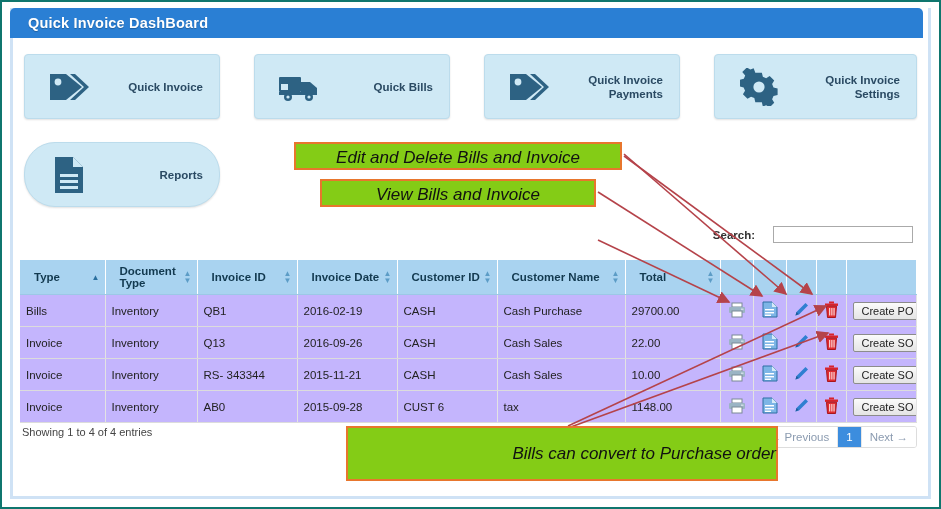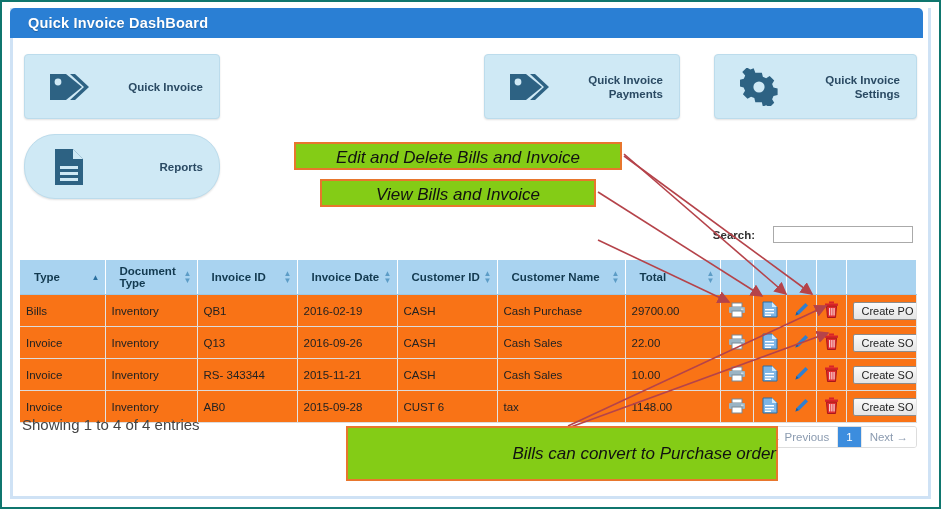--- a/index.html
+++ b/index.html
@@ -51,21 +51,21 @@
   }
   .tile .tile-label{
     flex:1; text-align:right; padding-right:16px;
     font-size:11.5px; font-weight:bold; color:#2a4a63; line-height:14px;
     white-space:pre-line;
   }
   #tile-quick-invoice   { left:22px;  top:52px;  width:196px; height:65px; }
   #tile-quick-bills     { left:252px; top:52px;  width:196px; height:65px; }
   #tile-quick-payments  { left:482px; top:52px;  width:196px; height:65px; }
   #tile-quick-settings  { left:712px; top:52px;  width:203px; height:65px; }
-  #tile-reports         { left:22px;  top:132px; width:196px; height:65px;border-radius:31px; }
+  #tile-reports         { left:22px;  top:140px; width:196px; height:65px;border-radius:31px; }
 
   
   .anno{
     position:absolute;
     background:#84cc16;
     border:2px solid #e8762d;
     display:flex; align-items:flex-end; justify-content:center;
     font-size:17px; color:#111; font-weight:normal;
     z-index:40;
     line-height:20px;
@@ -112,21 +112,21 @@
   }
   #data-table thead th .sort{
     position:absolute; right:5px; top:50%; transform:translateY(-50%);
     font-size:8px; color:#5c9cc6; line-height:7px;
   }
   #data-table thead th .sort.asc{ color:#2a6f9e; }
   #data-table tbody td{
     padding:6px 6px;
     border-right:1px solid #e3e3e3;
     border-bottom:1px solid #dcdcdc;
-    background:#f97316;
+    background:#c4b5fd;
     height:28px;
     vertical-align:middle;
     white-space:nowrap;
     overflow:hidden;
   }
   #data-table tbody tr:first-child td{ border-top:none; }
   td.act{ text-align:center; padding:2px; }
   .btn-create{
     display:inline-block;
     border:1px solid #8c8c8c;
@@ -138,22 +138,22 @@
     white-space:nowrap;
   }
   
   .c-type{width:85px;} .c-doc{width:92px;} .c-inv{width:100px;}
   .c-date{width:100px;} .c-cust{width:100px;} .c-name{width:128px;}
   .c-total{width:95px;} .c-a1{width:33px;} .c-a2{width:33px;}
   .c-a3{width:30px;} .c-a4{width:30px;} .c-a5{width:auto;}
 
   
   #showing-entries{
-    position:absolute; left:20px; top:414px;
-    font-size:15px; color:#444;
+    position:absolute; left:20px; top:424px;
+    font-size:11px; color:#444;
   }
   #paginate{
     position:absolute; right:22px; top:424px;
     display:flex; align-items:stretch;
     border:1px solid #dddddd; border-radius:3px; overflow:hidden;
     font-size:11.5px; background:#fff;
   }
   #paginate .pg{
     padding:4px 8px; color:#8b9bb0; background:#fff; border-right:1px solid #e7e7e7;
   }
@@ -179,20 +179,37 @@
           <g fill="#2d6283">
         <path d="M2 4 L18 4 L34 17 L18 30 L2 30 Z"></path>
         <path d="M22 4 L27 4 L41 17 L27 30 L22 30 L36 17 Z"></path>
         <circle cx="10" cy="12" r="3.4" fill="#cfe9f5"></circle>
       </g>
         </svg>
     </span>
     <span class="tile-label">Quick Invoice</span>
   </div>
 
+  <div class="tile" id="tile-quick-bills">
+    <span class="tile-icon">
+      <svg width="44" height="32" viewBox="0 0 44 32">
+          <g fill="#2d6283">
+        <rect x="2" y="6" width="22" height="15" rx="1"></rect>
+        <path d="M24 11 L33 11 L40 17 L40 21 L24 21 Z"></path>
+        <rect x="2" y="21" width="38" height="3"></rect>
+        <circle cx="11" cy="26" r="4"></circle>
+            <circle cx="32" cy="26" r="4"></circle>
+        <circle cx="11" cy="26" r="1.6" fill="#cfe9f5"></circle>
+            <circle cx="32" cy="26" r="1.6" fill="#cfe9f5"></circle>
+        <rect x="4" y="13" width="7" height="6" fill="#cfe9f5"></rect>
+      </g>
+        </svg>
+    </span>
+    <span class="tile-label">Quick Bills</span>
+  </div>
 
   <div class="tile" id="tile-quick-payments">
     <span class="tile-icon">
       <svg width="42" height="34" viewBox="0 0 42 34">
           <g fill="#2d6283">
         <path d="M2 4 L18 4 L34 17 L18 30 L2 30 Z"></path>
         <path d="M22 4 L27 4 L41 17 L27 30 L22 30 L36 17 Z"></path>
         <circle cx="10" cy="12" r="3.4" fill="#cfe9f5"></circle>
       </g>
         </svg>

